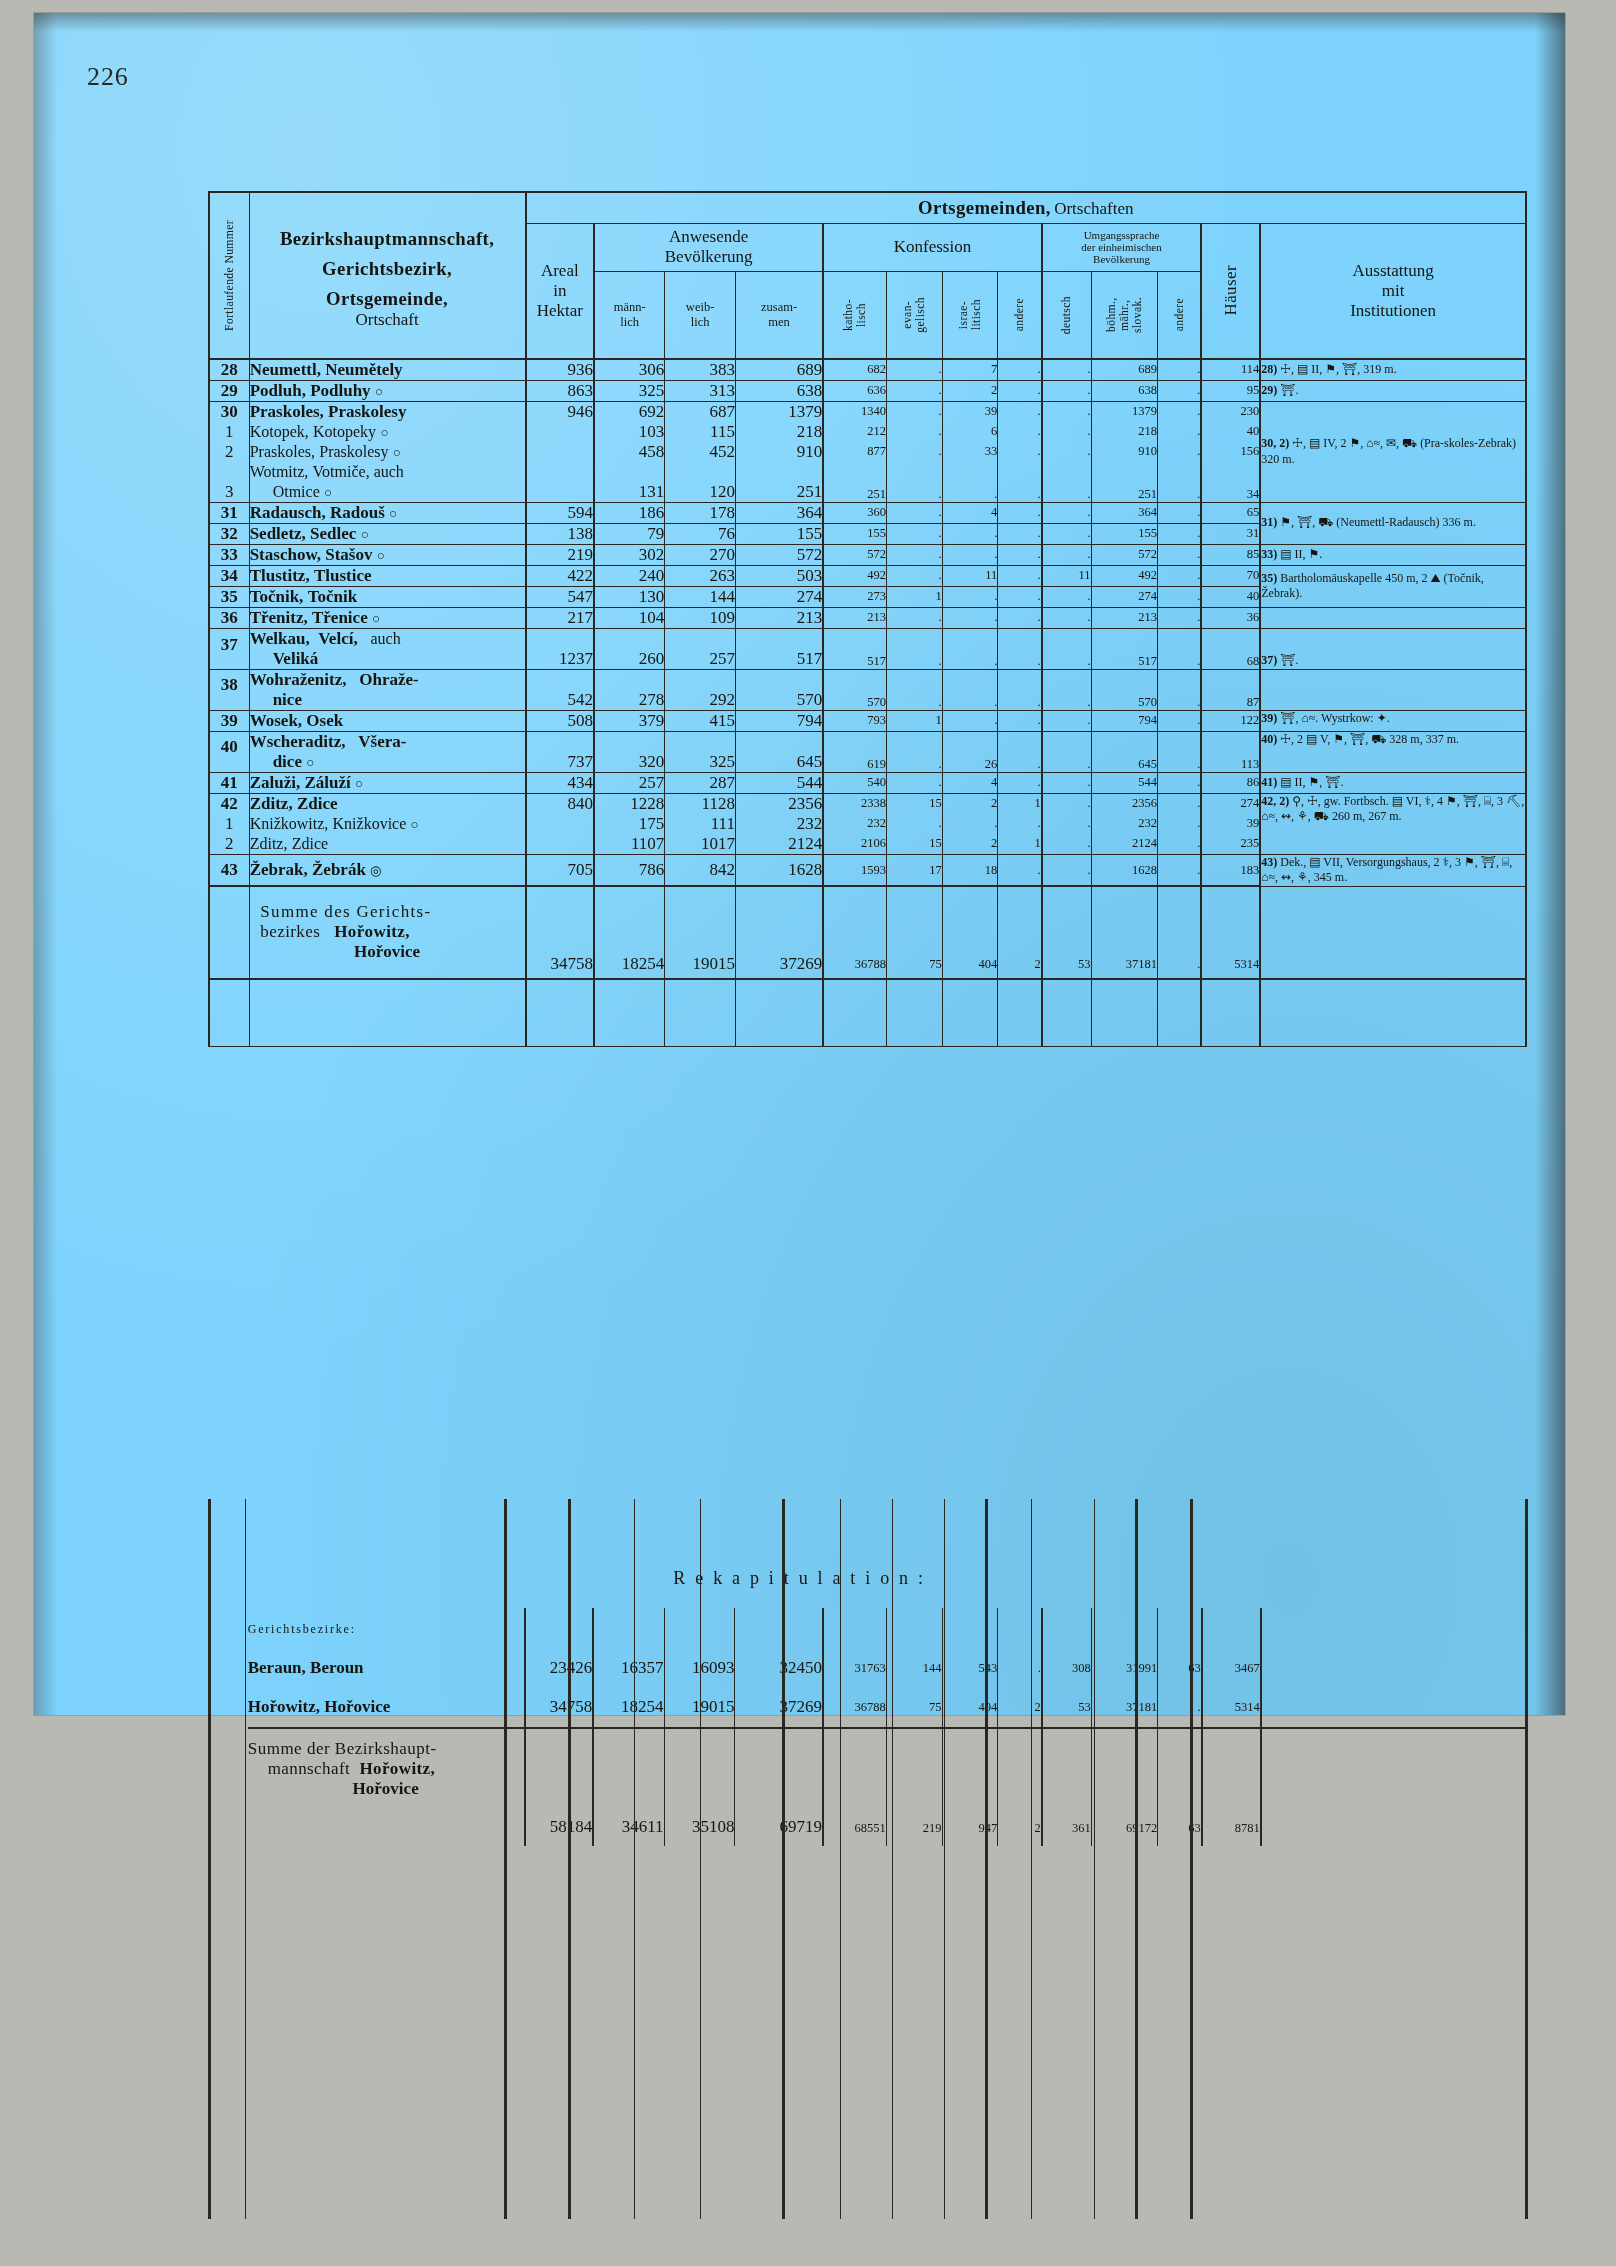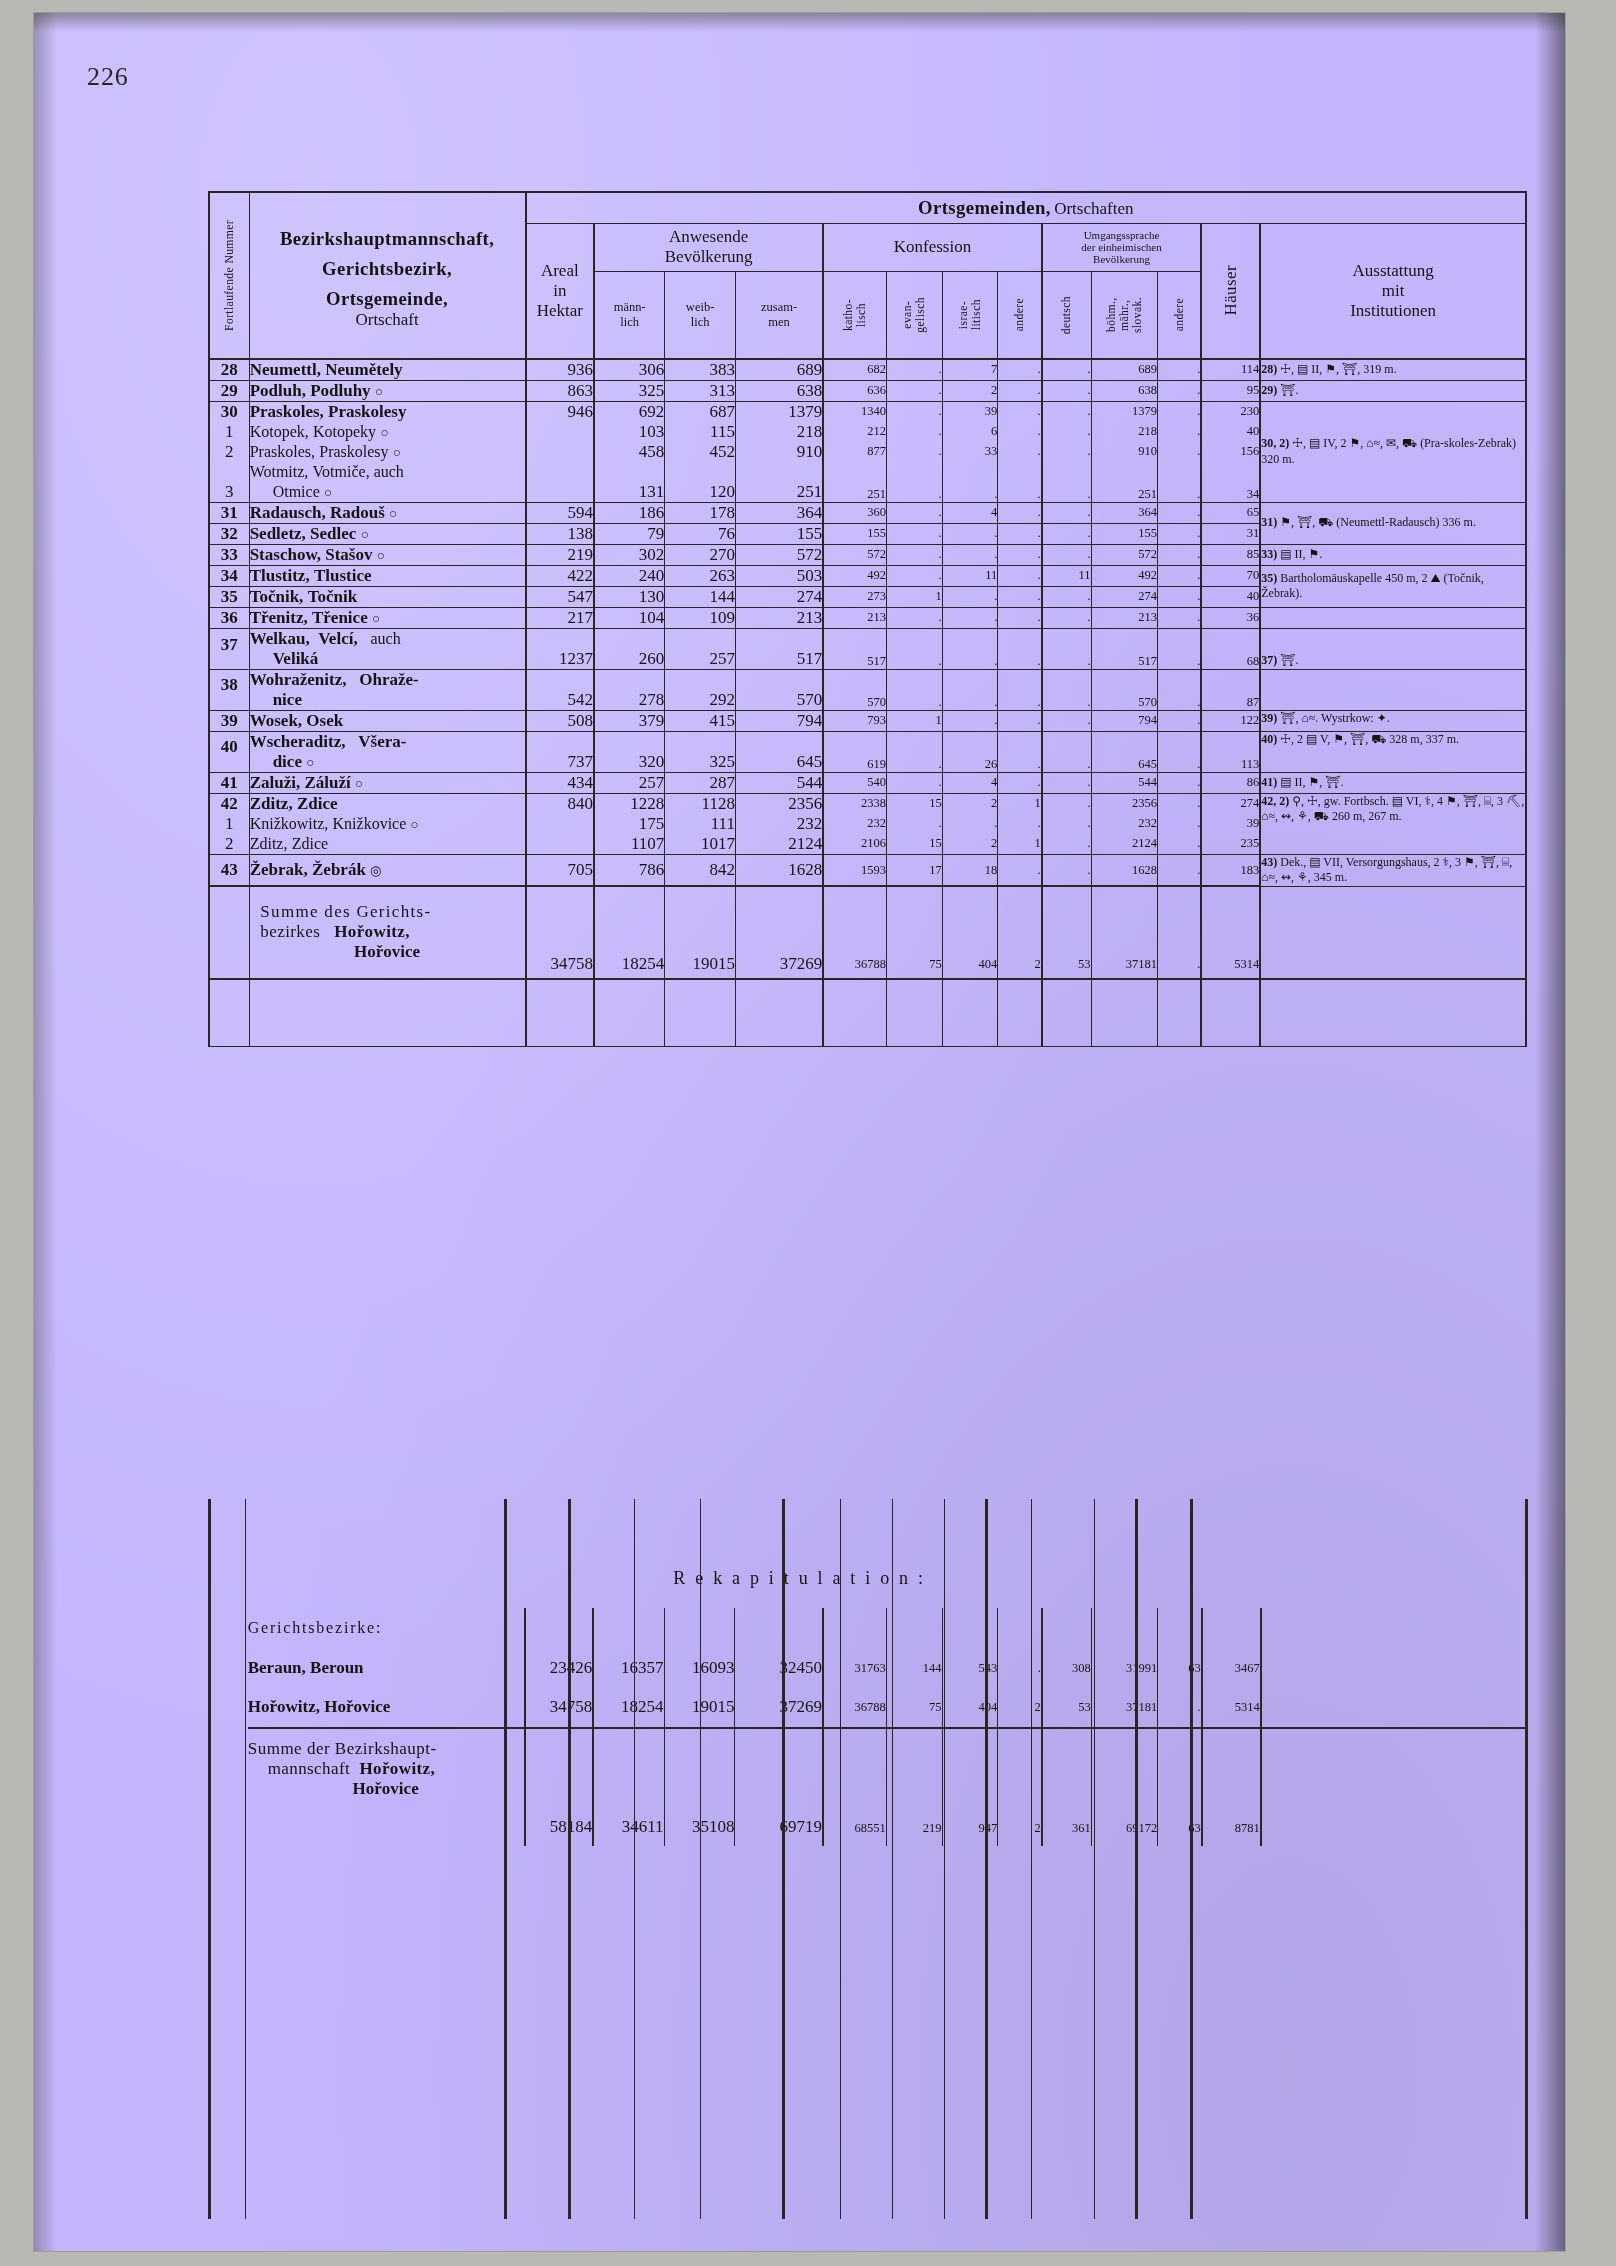--- a/index.html
+++ b/index.html
@@ -7,22 +7,22 @@
     width:1616px;height:2266px;
     background:#b9b9b4;
     font-family:"Liberation Serif", serif;
     color:#17150f;
     position:relative;
     overflow:hidden;
   }
   
   #paper{
     position:absolute;
-    left:34px; top:12.5px; width:1531px; height:2238px;
-    background:#c4b5fd;
+    left:34px; top:12.5px; width:1531px; height:1702px;
+    background:#7dd3fc;
     box-shadow: 0 0 0 0.9px #9a9a93;
   }
   #paper:before{
     content:"";position:absolute;left:0;top:0;right:0;bottom:0;
     background:
       radial-gradient(ellipse at 18% 8%, rgba(255,255,255,.20), rgba(255,255,255,0) 55%),
       radial-gradient(ellipse at 82% 92%, rgba(0,0,0,.09), rgba(0,0,0,0) 60%);
     pointer-events:none;
   }
   
@@ -109,21 +109,21 @@
   
   #rekaptitle{
     position:absolute;left:0;top:1555px;width:100%;
     text-align:center;font-size:18px;letter-spacing:2.7px;
   }
   #rekap{
     position:absolute;left:174px;top:1595px;width:1319px;font-size:13.4px;
   }
   #rekap td{border:none;padding:0;vertical-align:middle;}
   .rk-label{padding:3.6px 9px;font-size:17px;}
-  .rk-label .hdlbl{font-size:16px;letter-spacing:1.8px;}
+  .rk-label .hdlbl{font-size:12px;letter-spacing:1.8px;}
   .rk-num{text-align:right;padding-right:5.3px;font-size:17px;}
   .rk-nums{text-align:right;padding-right:5.3px;font-size:12.5px;}
   .vl{border-left:0.9px solid #2a2722 !important;}
   .vl2{border-left:2.7px solid #2a2722 !important;}
   .rule{border-top:2.7px solid #2a2722 !important;}
 
   
   .vrule{position:absolute;background:#2a2722;width:0.9px;}
   .vrule.d{width:2.7px;}
 </style>

